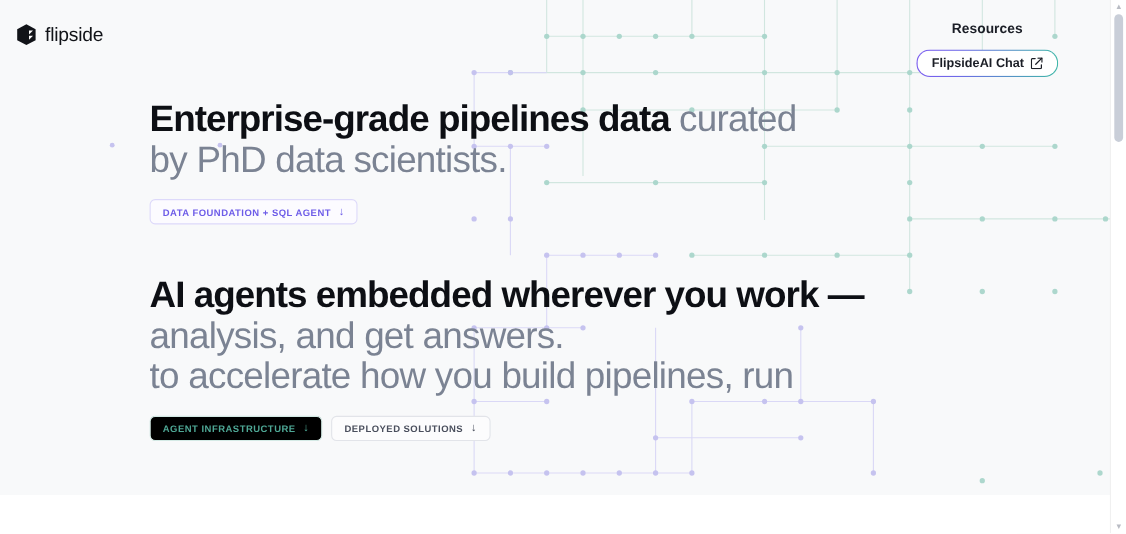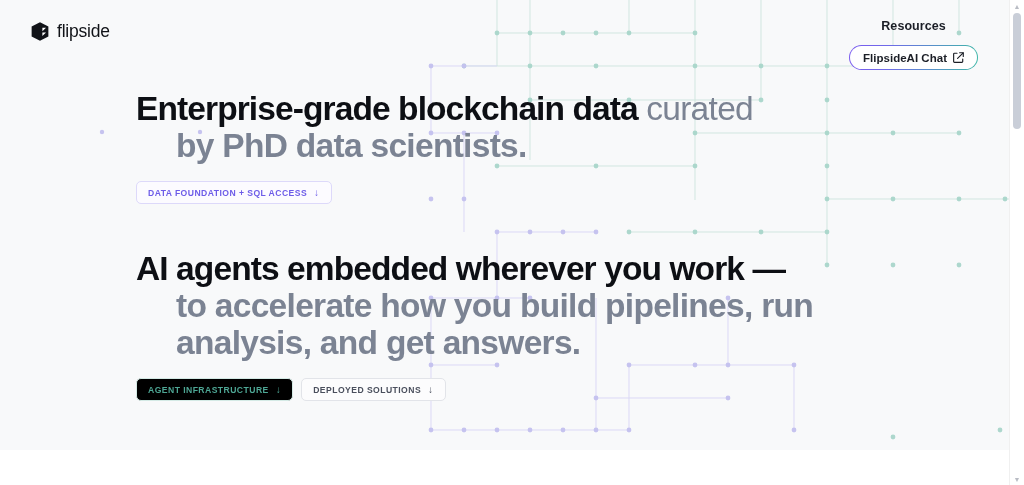--- a/index.html
+++ b/index.html
@@ -38,21 +38,21 @@
     left: 0;
     top: 0;
     width: 1010px;
     height: 450px;
     pointer-events: none;
   }
 
   
   .header {
     position: absolute;
-    left: 16px;
+    left: 0;
     top: 0;
     width: 976px;
     height: 62px;
     display: flex;
     align-items: center;
     z-index: 5;
   }
 
   .logo {
     position: absolute;
@@ -151,23 +151,22 @@
   }
   .headline .muted {
     color: #7b8393;
     font-weight: 500;
     letter-spacing: -0.7px;
     text-align: right;
   }
   .headline .muted-line {
     display: block;
     color: #7b8393;
-    font-weight: 700;
+    font-weight: 400;
     letter-spacing: -0.7px;
-    margin-left: 40px;
   }
 
   .block-2 { margin-top: 46px; }
 
   .pill-row {
     display: flex;
     gap: 8px;
     margin-top: 17px;
   }
 
@@ -353,36 +352,36 @@
           </svg>
         </button>
 
       </div>
     </div>
 
     <div class="content">
 
       <div>
         <h1 class="headline">
-          <span>Enterprise-grade blockchain data </span><span class="muted">curated</span>
+          <span>Enterprise-grade pipelines data </span><span class="muted">curated</span>
           <span class="muted-line">by PhD data scientists.</span>
         </h1>
         <div class="pill-row">
           <div class="pill pill-purple">
-            <span>DATA FOUNDATION + SQL ACCESS</span>
+            <span>DATA FOUNDATION + SQL AGENT</span>
             <span class="arrow">↓</span>
           </div>
         </div>
       </div>
 
       <div class="block-2">
         <h2 class="headline">
           <span>AI agents embedded wherever you work —</span>
+          <span class="muted-line">analysis, and get answers.</span>
           <span class="muted-line">to accelerate how you build pipelines, run</span>
-          <span class="muted-line">analysis, and get answers.</span>
         </h2>
         <div class="pill-row">
           <div class="pill pill-teal">
             <span>AGENT INFRASTRUCTURE</span>
             <span class="arrow">↓</span>
           </div>
           <div class="pill pill-gray">
             <span>DEPLOYED SOLUTIONS</span>
             <span class="arrow">↓</span>
           </div>

